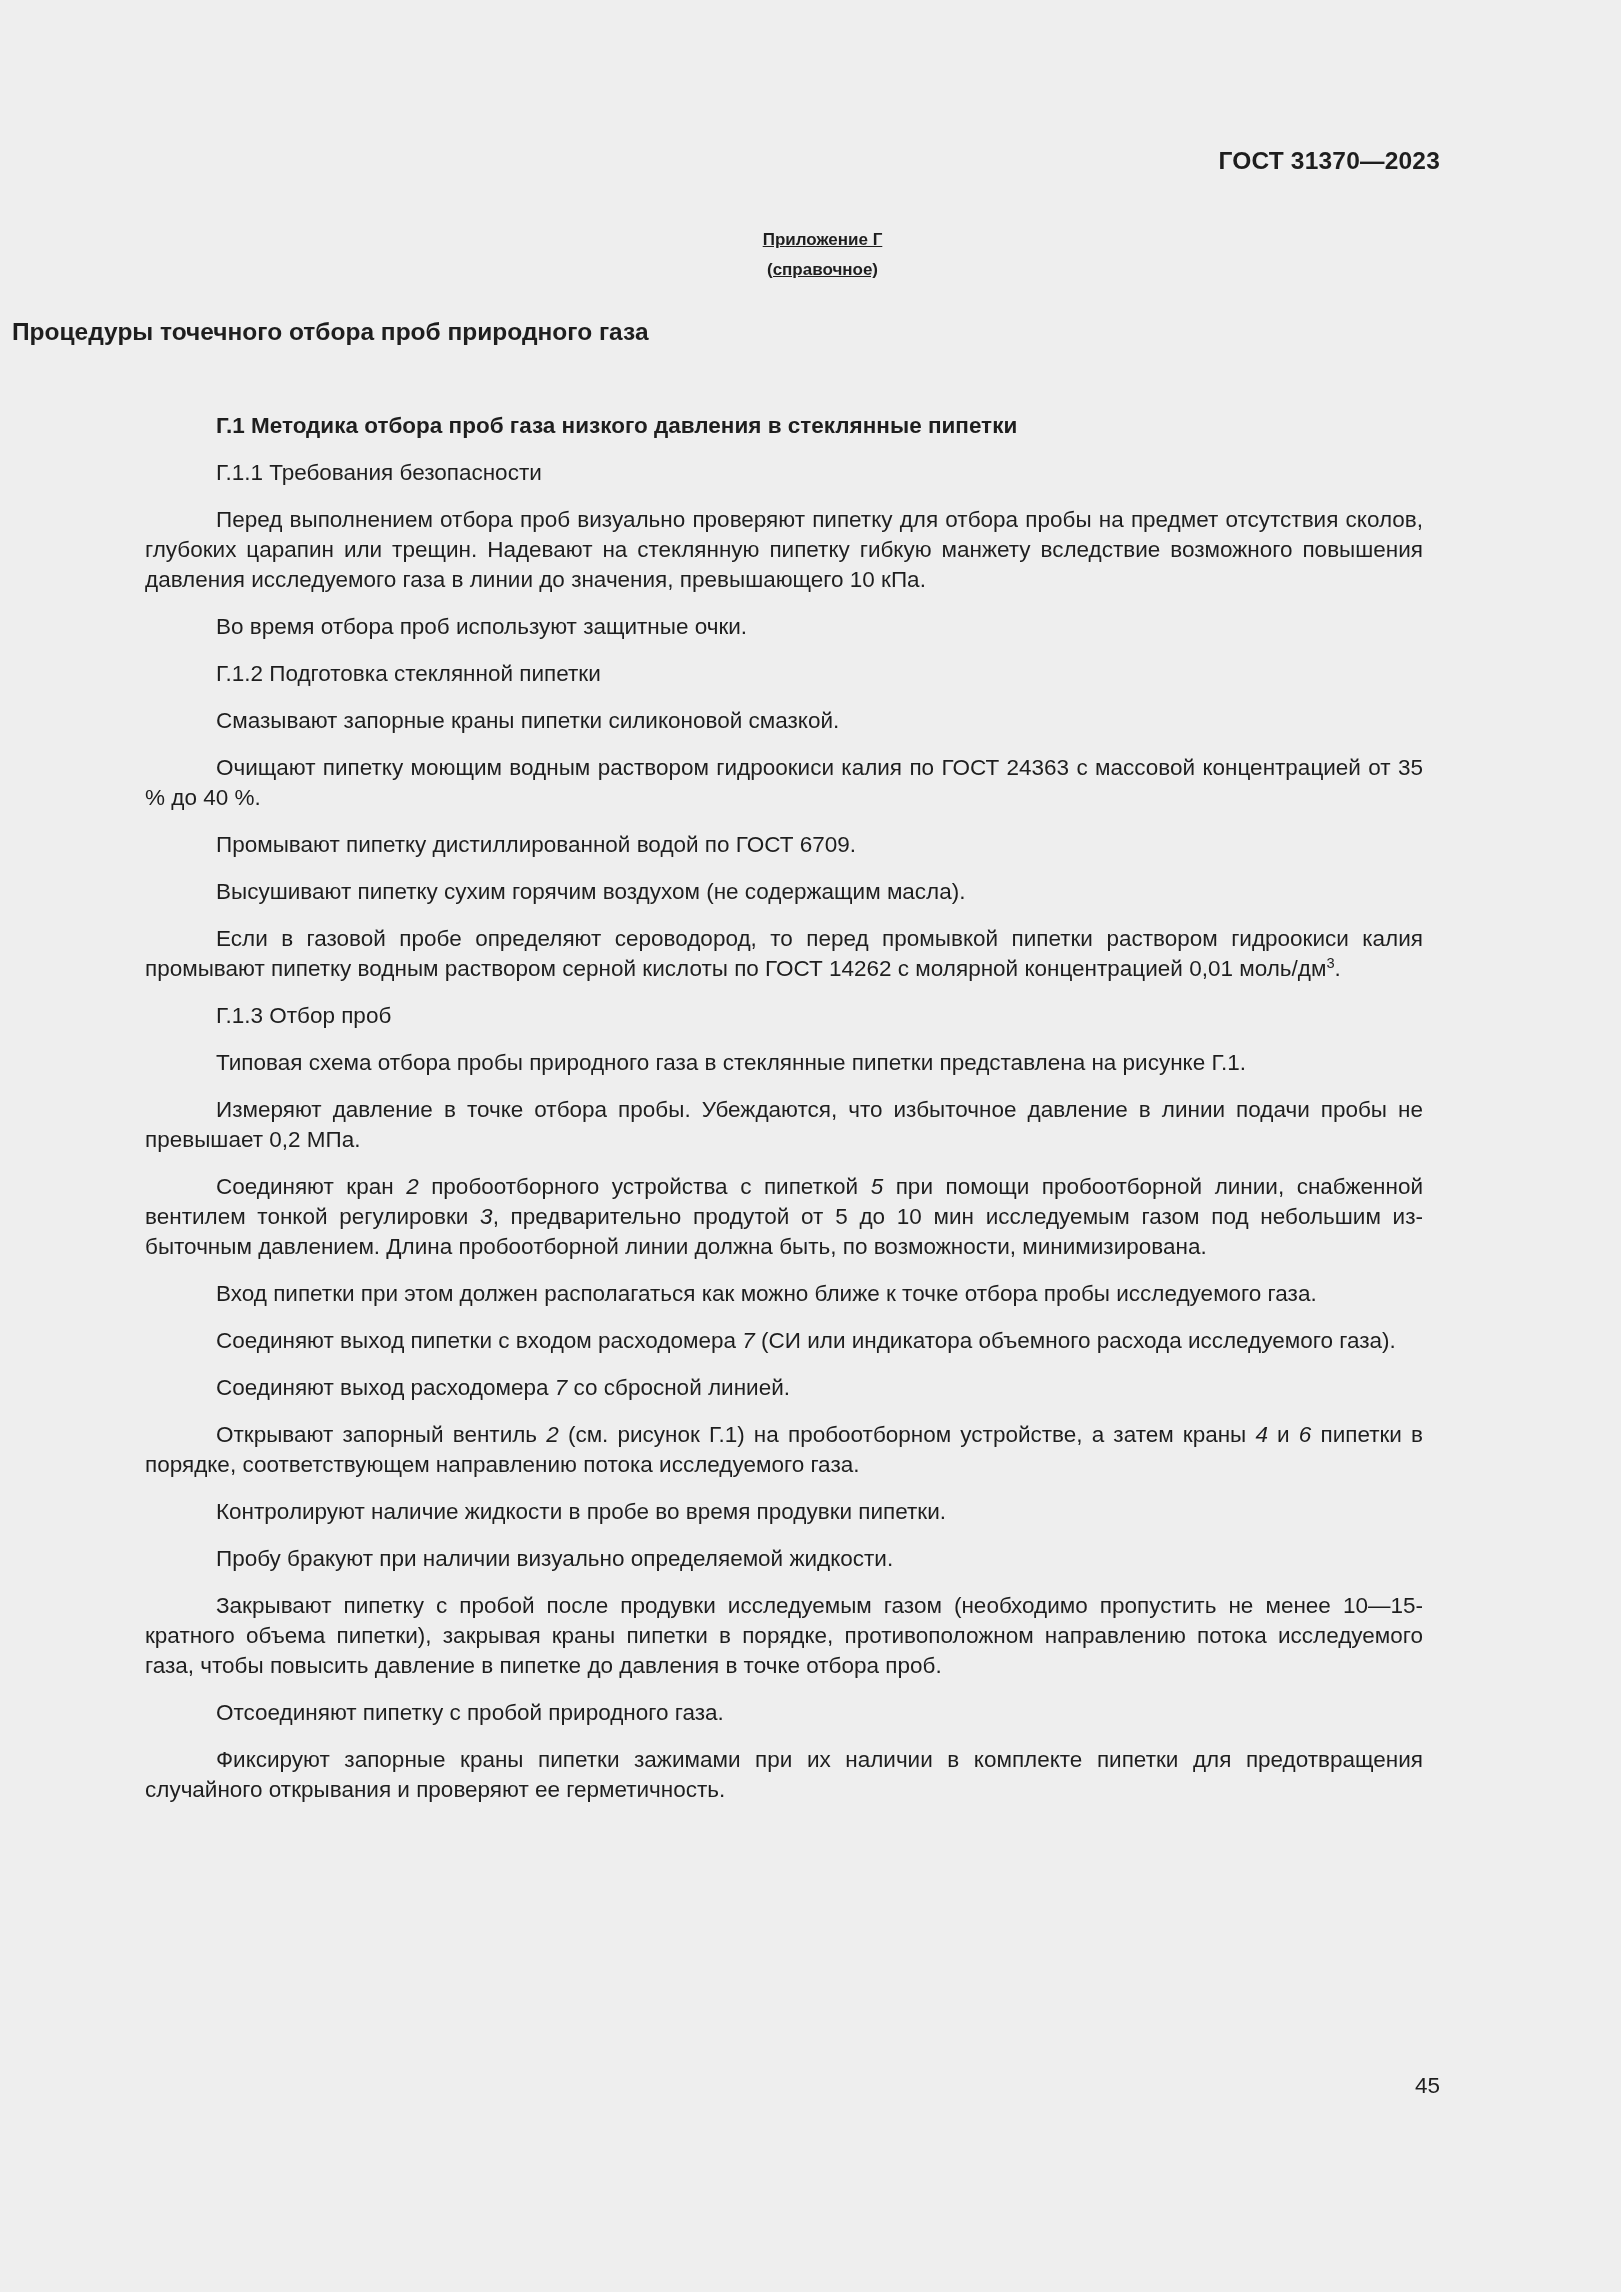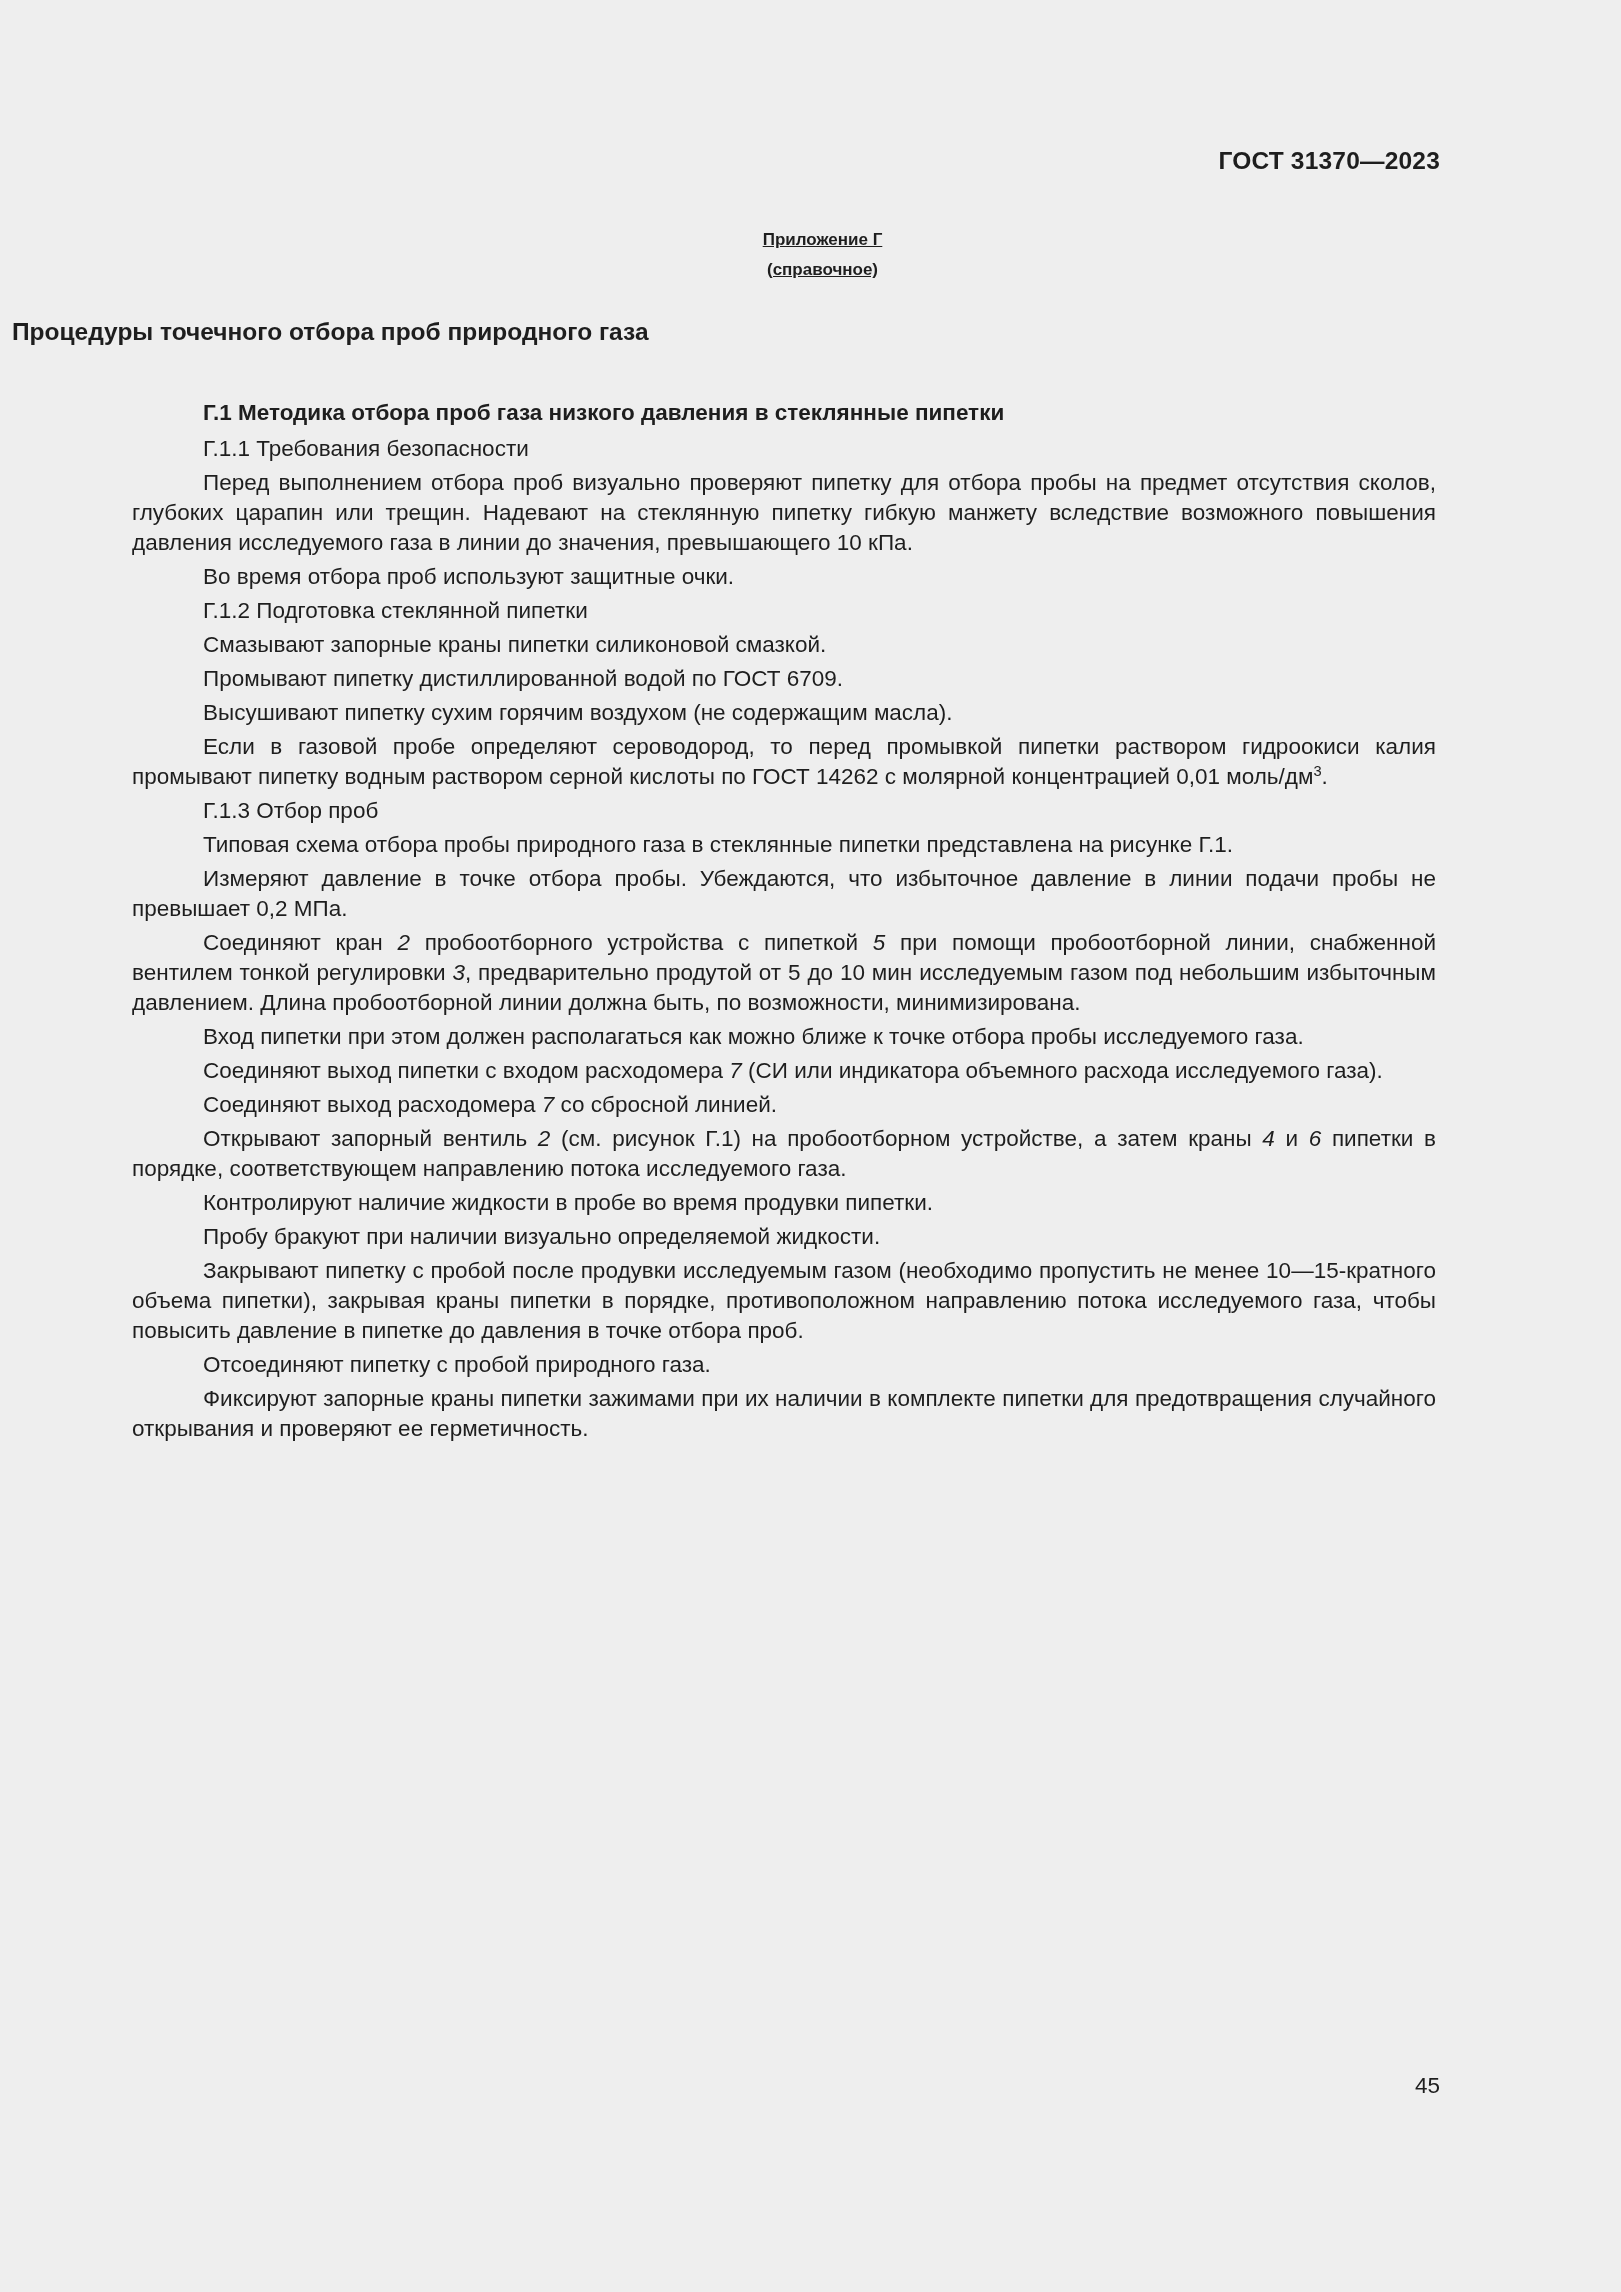--- a/index.html
+++ b/index.html
@@ -21,21 +21,21 @@
     text-align: center; font-size: 17px; font-weight: bold; line-height: 30px; text-decoration: underline;
   }
   .doc-title {
     position: absolute; left: 0; width: 1549px; top: 318px;
     font-size: 24.5px; font-weight: bold;
   }
   .body-text {
     position: absolute; left: 116px; width: 1312px; top: 394px;
     font-size: 22.5px; line-height: 30px;
   }
-  .body-text p { margin: 4px; text-align: justify; text-indent: 71px; }
+  .body-text p { margin: 17px; text-align: justify; text-indent: 71px; }
   .body-text p.h1 { font-weight: bold; margin-bottom: 5.9px; }
   .body-text p.h2 { font-weight: normal; }
   .body-text i { font-style: italic; }
   .body-text sup { font-size: 14.7px; line-height: 0; }
   .page-number {
     position: absolute; right: 193px; top: 2073px;
     font-size: 22.5px;
   }
 </style>
 </head>
@@ -51,20 +51,21 @@
 
   <div class="doc-title">Процедуры точечного отбора проб природного газа</div>
 
   <div class="body-text" id="body-text">
       <p class="h1"><span>Г.1 Методика отбора проб газа низкого давления в стеклянные пипетки</span></p>
       <p class="h2"><span>Г.1.1 Требования безопасности</span></p>
       <p class="p"><span>Перед выполнением отбора проб визуально проверяют пипетку для отбора пробы на предмет отсутствия сколов, глубоких царапин или трещин. Надевают на стеклянную пипетку гибкую манжету вследствие возможного повышения давления исследуемого газа в линии до значения, превышающего 10 кПа.</span></p>
       <p class="p"><span>Во время отбора проб используют защитные очки.</span></p>
       <p class="h2"><span>Г.1.2 Подготовка стеклянной пипетки</span></p>
       <p class="p"><span>Смазывают запорные краны пипетки силиконовой смазкой.</span></p>
+      <p class="p"><span>Очищают пипетку моющим водным раствором гидроокиси калия по ГОСТ 24363 с массовой концентрацией от 35 % до 40 %.</span></p>
       <p class="p"><span>Промывают пипетку дистиллированной водой по ГОСТ 6709.</span></p>
       <p class="p"><span>Высушивают пипетку сухим горячим воздухом (не содержащим масла).</span></p>
       <p class="p"><span>Если в газовой пробе определяют сероводород, то перед промывкой пипетки раствором гидроокиси калия промывают пипетку водным раствором серной кислоты по ГОСТ 14262 с молярной концентрацией 0,01 моль/дм</span><sup>3</sup><span>.</span></p>
       <p class="h2"><span>Г.1.3 Отбор проб</span></p>
       <p class="p"><span>Типовая схема отбора пробы природного газа в стеклянные пипетки представлена на рисунке Г.1.</span></p>
       <p class="p"><span>Измеряют давление в точке отбора пробы. Убеждаются, что избыточное давление в линии подачи пробы не превышает 0,2 МПа.</span></p>
       <p class="p"><span>Соединяют кран </span><i>2</i><span> пробоотборного устройства с пипеткой </span><i>5</i><span> при помощи пробоотборной линии, снабженной вентилем тонкой регулировки </span><i>3</i><span>, предварительно продутой от 5 до 10 мин исследуемым газом под небольшим из­быточным давлением. Длина пробоотборной линии должна быть, по возможности, минимизирована.</span></p>
       <p class="p"><span>Вход пипетки при этом должен располагаться как можно ближе к точке отбора пробы исследуемого газа.</span></p>
       <p class="p"><span>Соединяют выход пипетки с входом расходомера </span><i>7</i><span> (СИ или индикатора объемного расхода исследуемого газа).</span></p>
       <p class="p"><span>Соединяют выход расходомера </span><i>7</i><span> со сбросной линией.</span></p>

